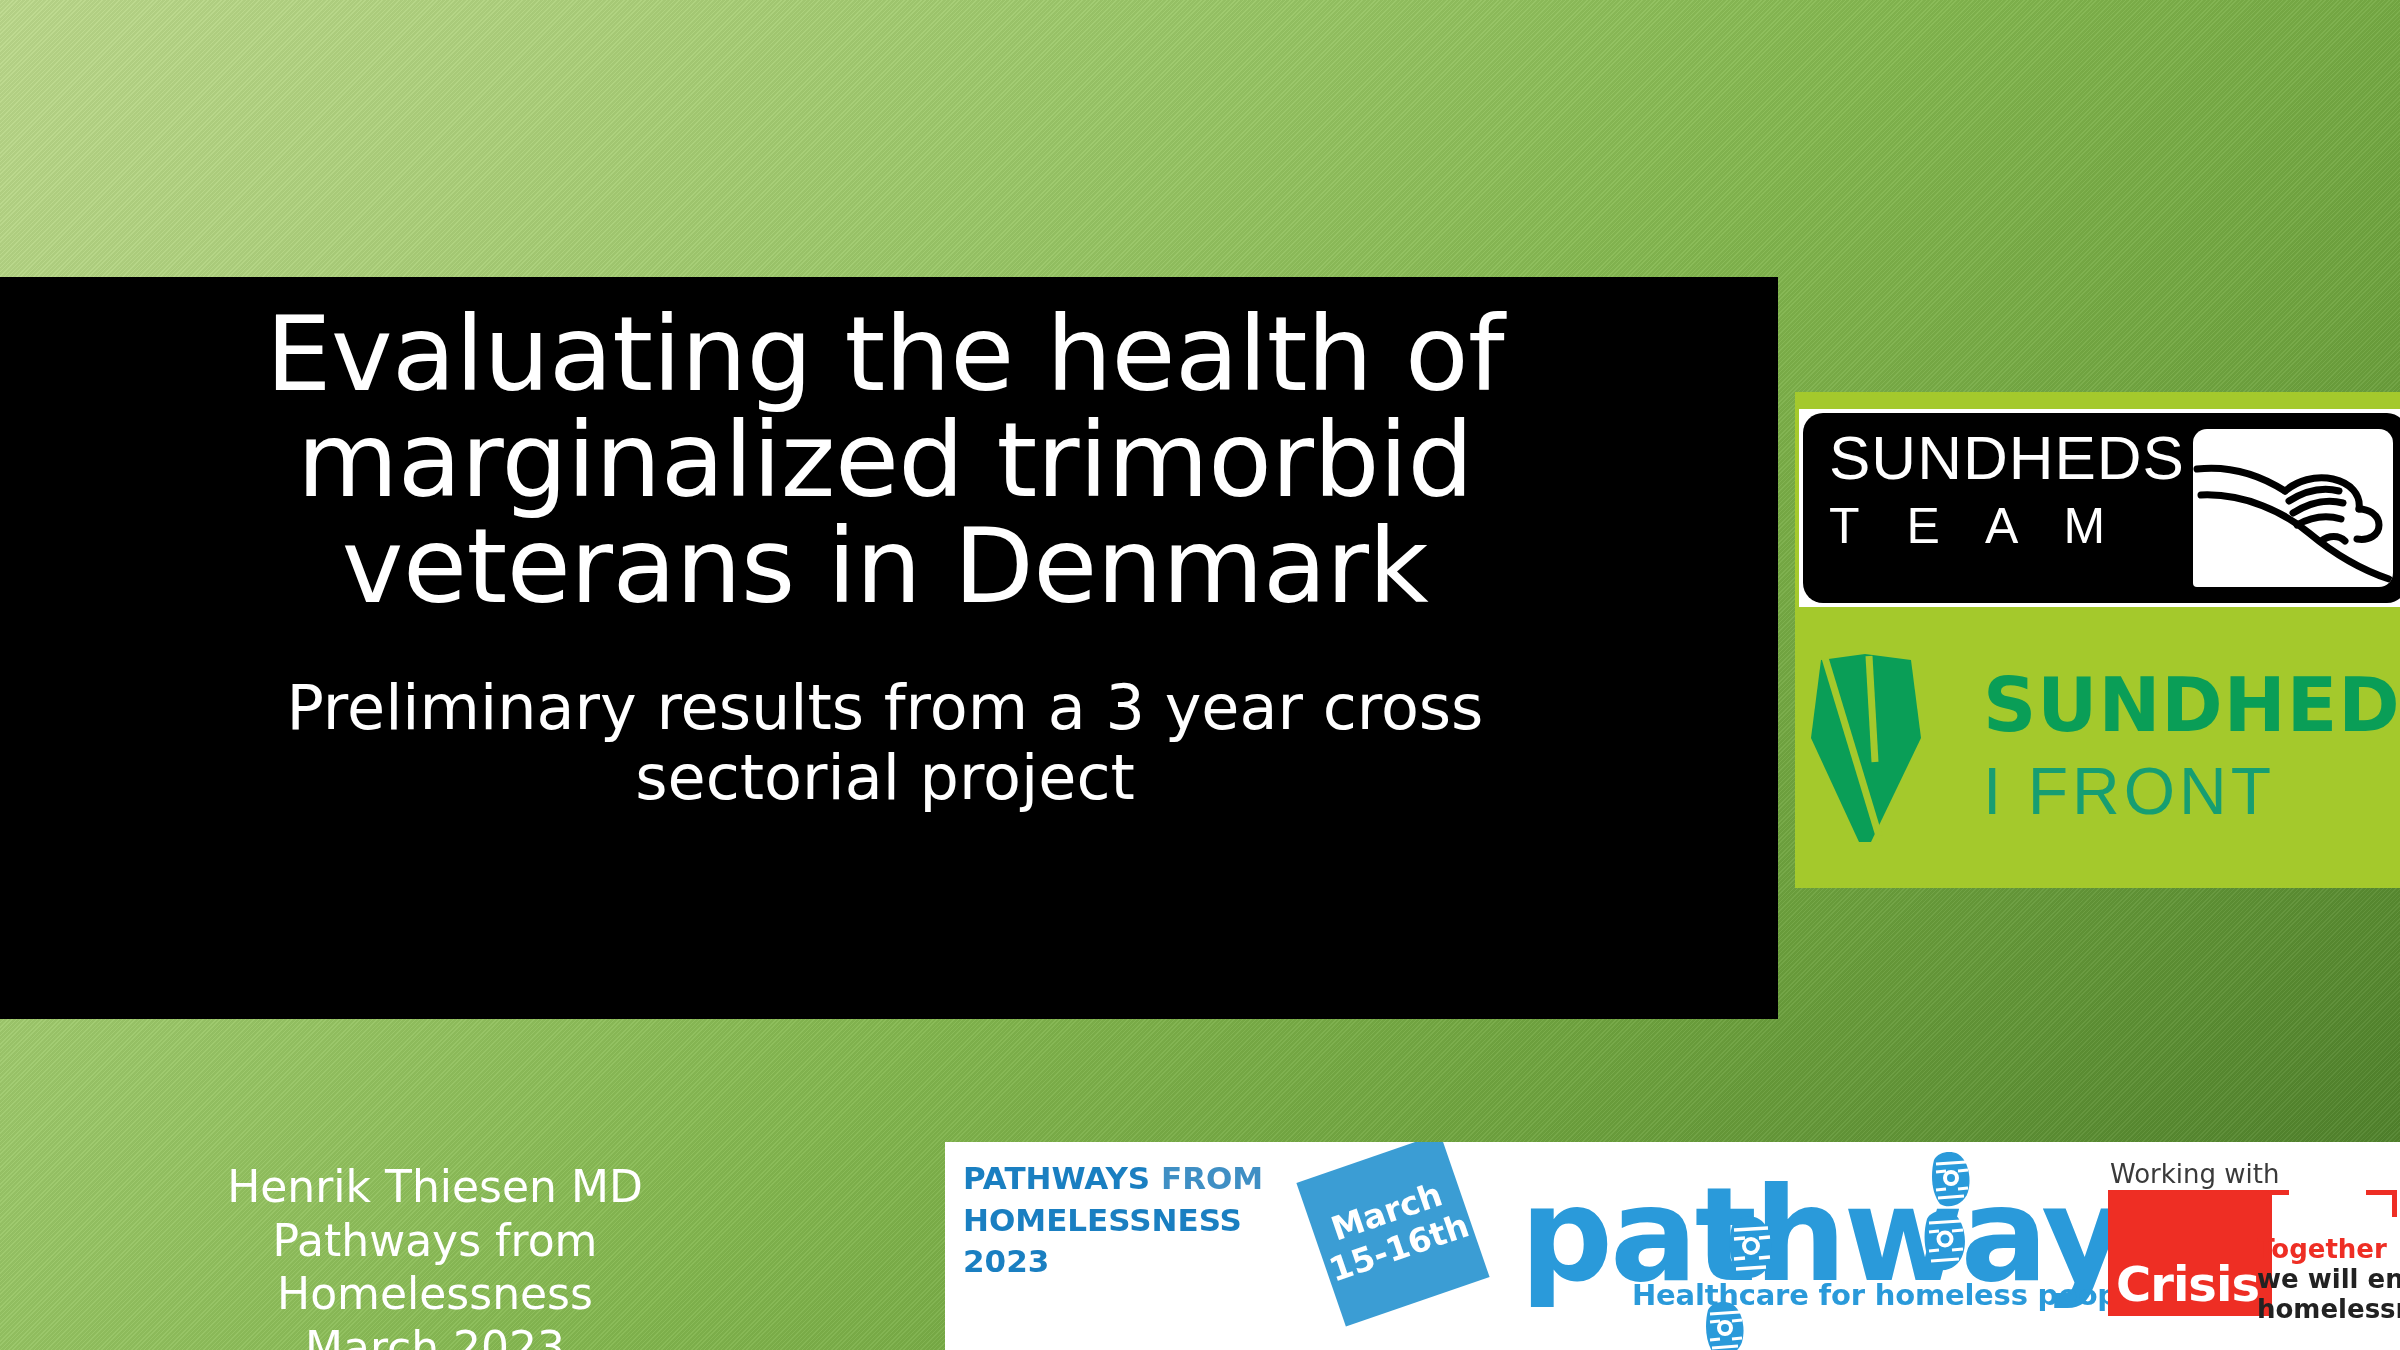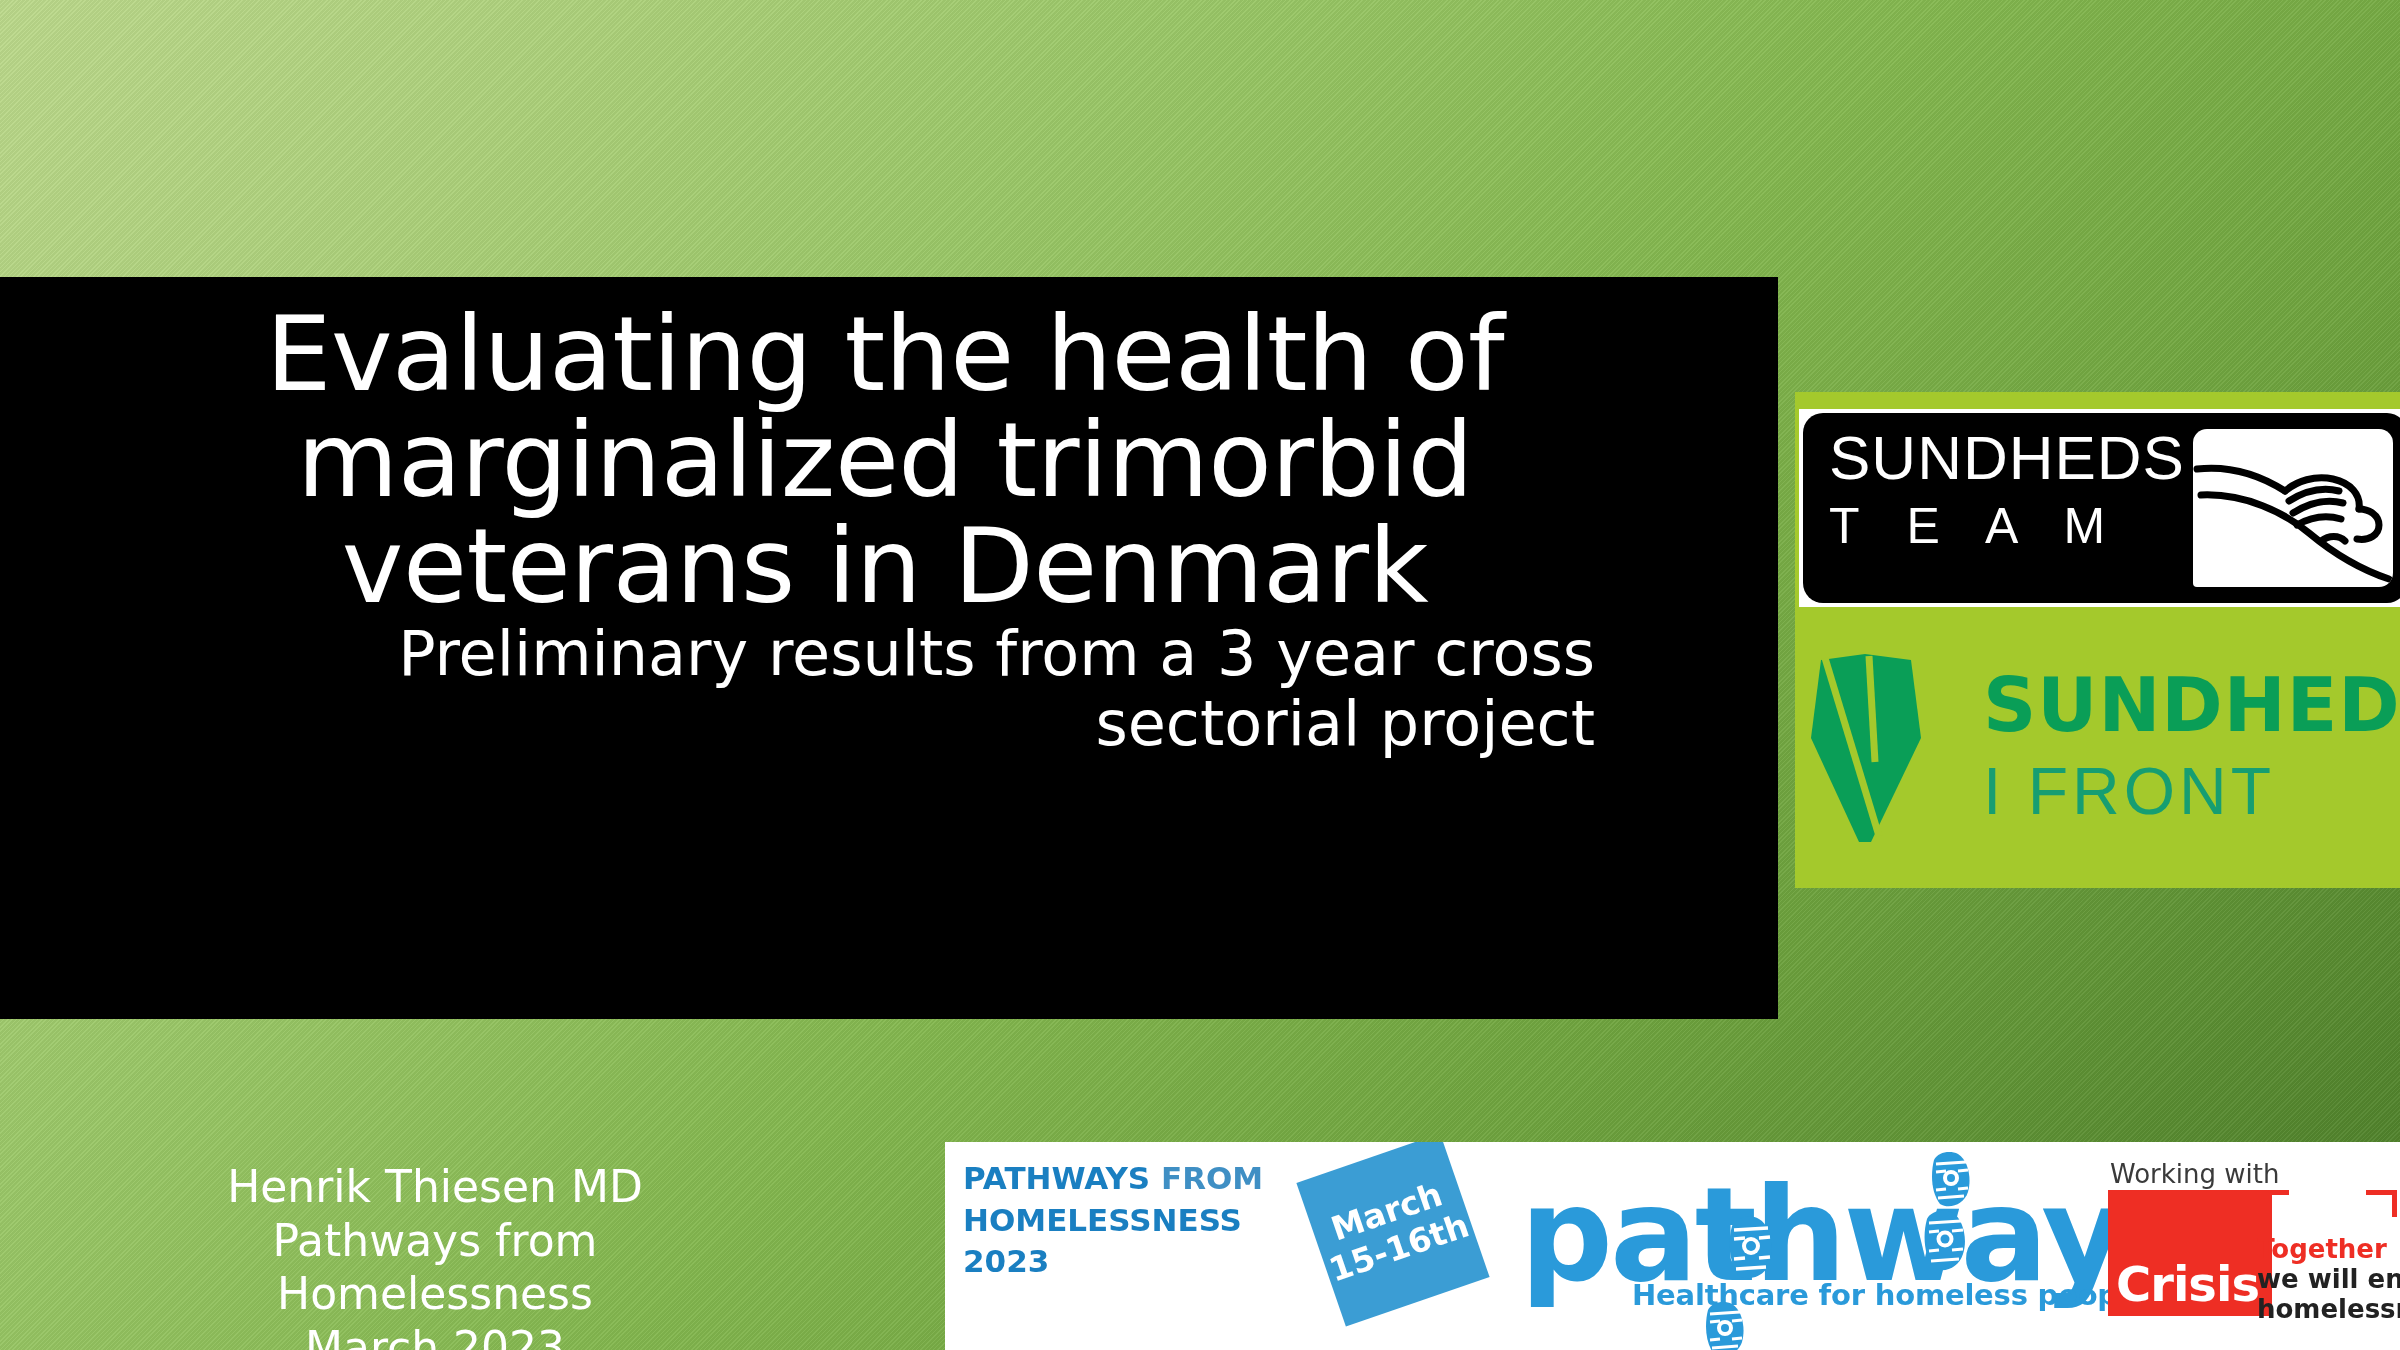--- a/index.html
+++ b/index.html
@@ -59,22 +59,23 @@
     text-align: center;
     width: 1560px;
     letter-spacing: -0.5px;
     font-family: "DejaVu Sans", sans-serif;
   }
   #slide-subtitle {
     color: #ffffff;
     font-size: 62px;
     line-height: 1.12;
     font-weight: 400;
-    text-align: right;
+    text-align: center;
     width: 1420px;
+    margin-top: 54px;
     font-family: "DejaVu Sans", sans-serif;
   }
 
   
   #logo-panel {
     position: absolute;
     left: 1795px;
     top: 392px;
     width: 620px;
     height: 496px;

